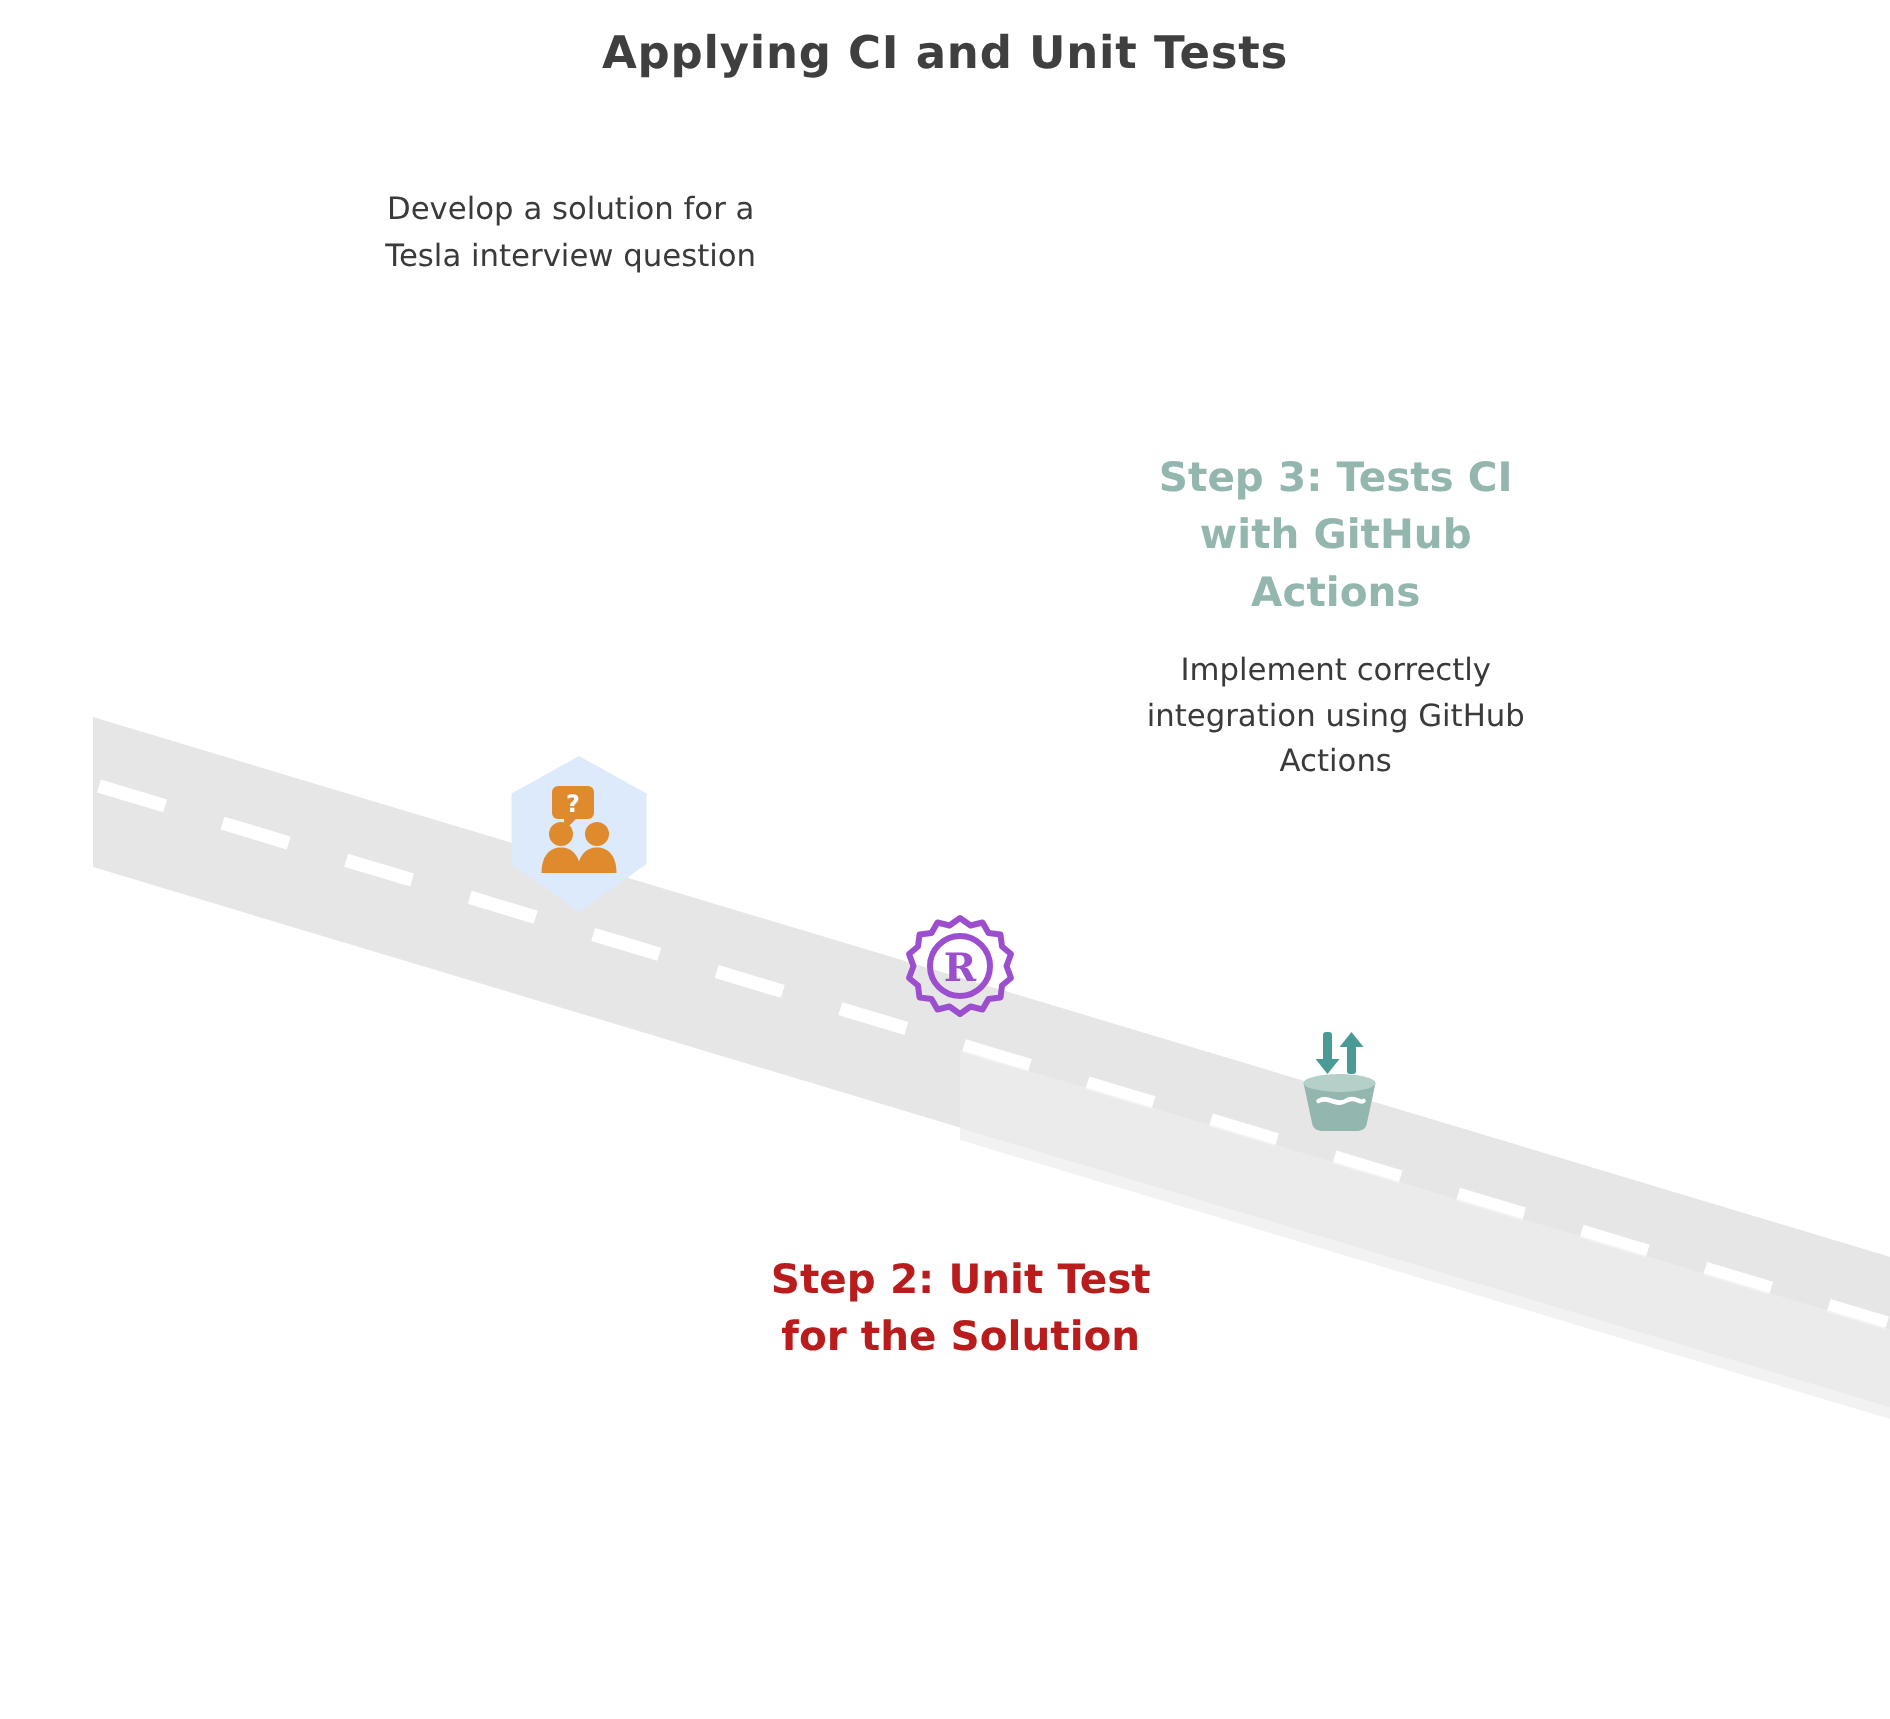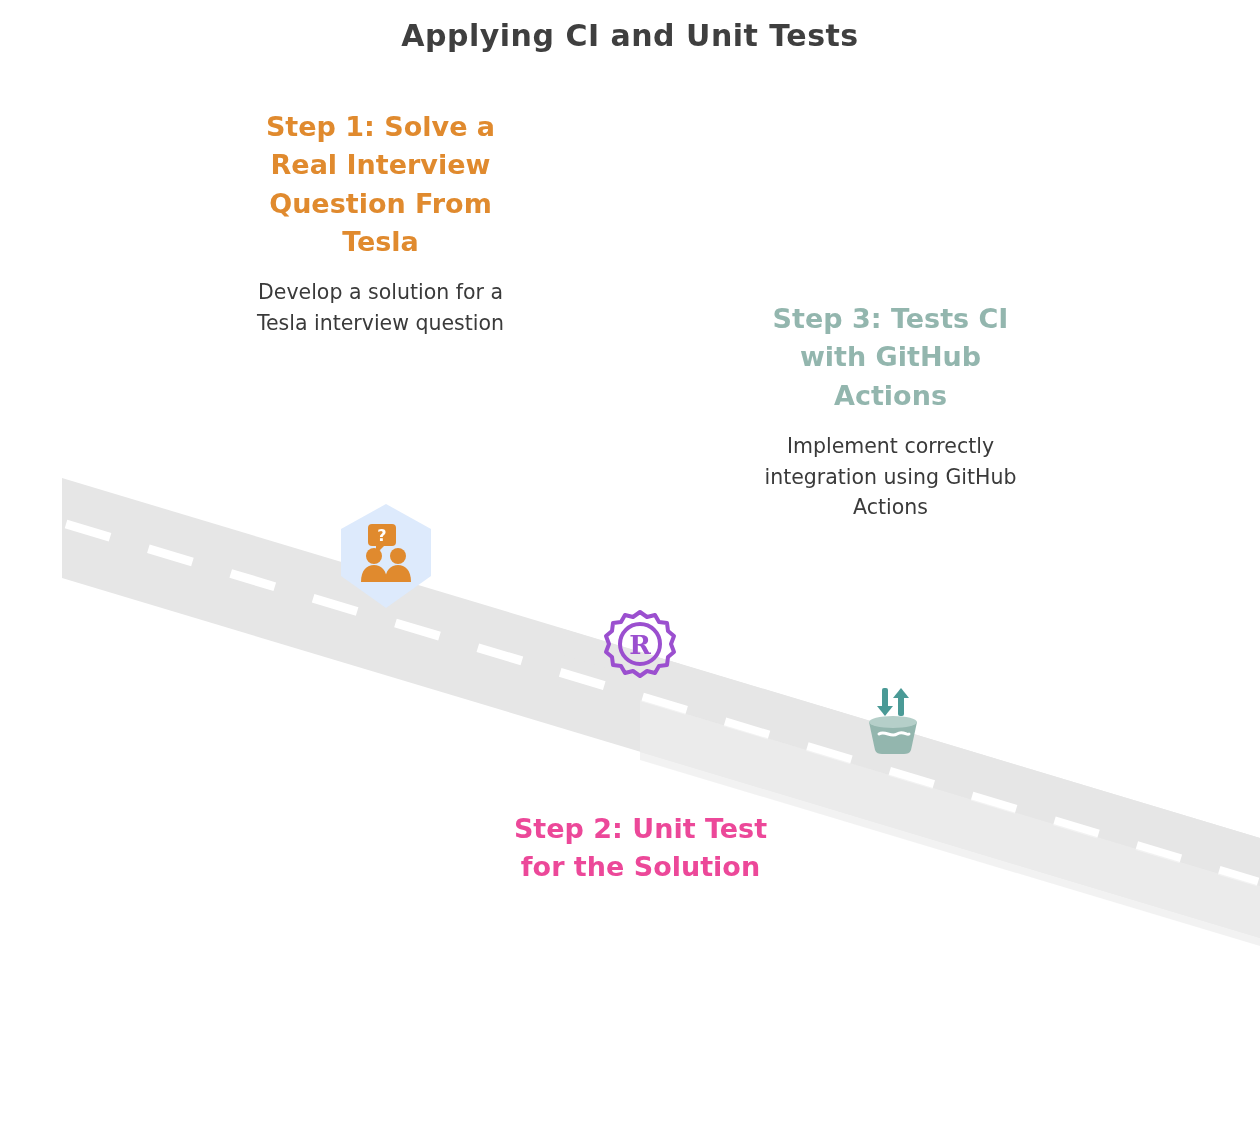--- a/index.html
+++ b/index.html
@@ -59,21 +59,21 @@
     font-size: 20.5px;
     line-height: 1.5;
     color: #3a3a3a;
     margin: 16px;
   }
 
   #step1 { left: 238px; top: 108px; width: 285px; }
   #step1 .step-heading { color: #e08a2e; }
 
   #step2 { left: 498px; top: 810px; width: 285px; }
-  #step2 .step-heading { color: #ec4899; }
+  #step2 .step-heading { color: #b91c1c; margin-top: 25px; }
 
   #step3 { left: 748px; top: 300px; width: 285px; }
   #step3 .step-heading { color: #93b6ae; }
 
   
   .marker {
     position: absolute;
     z-index: 4;
   }
   #marker1 { left: 330px; top: 500px; width: 112px; height: 112px; }
@@ -101,21 +101,20 @@
 
       <g stroke="#ffffff" stroke-width="9" stroke-linecap="butt" stroke-dasharray="46 40" fill="none">
         <path d="M 66,524 L 1258,882"></path>
       </g>
 
       <path d="M 640,700 L 1260,886 L 1260,946 L 640,760 Z" fill="#ededed" opacity="0.7"></path>
     </svg>
   </div>
 
   <div class="step" id="step1">
-    <p class="step-heading">Step 1: Solve a Real Interview Question From Tesla</p>
     <p class="step-desc">Develop a solution for a Tesla interview question</p>
   </div>
 
   <div class="step" id="step2">
     <p class="step-heading">Step 2: Unit Test for the Solution</p>
   </div>
 
   <div class="step" id="step3">
     <p class="step-heading">Step 3: Tests CI with GitHub Actions</p>
     <p class="step-desc">Implement correctly integration using GitHub Actions</p>

